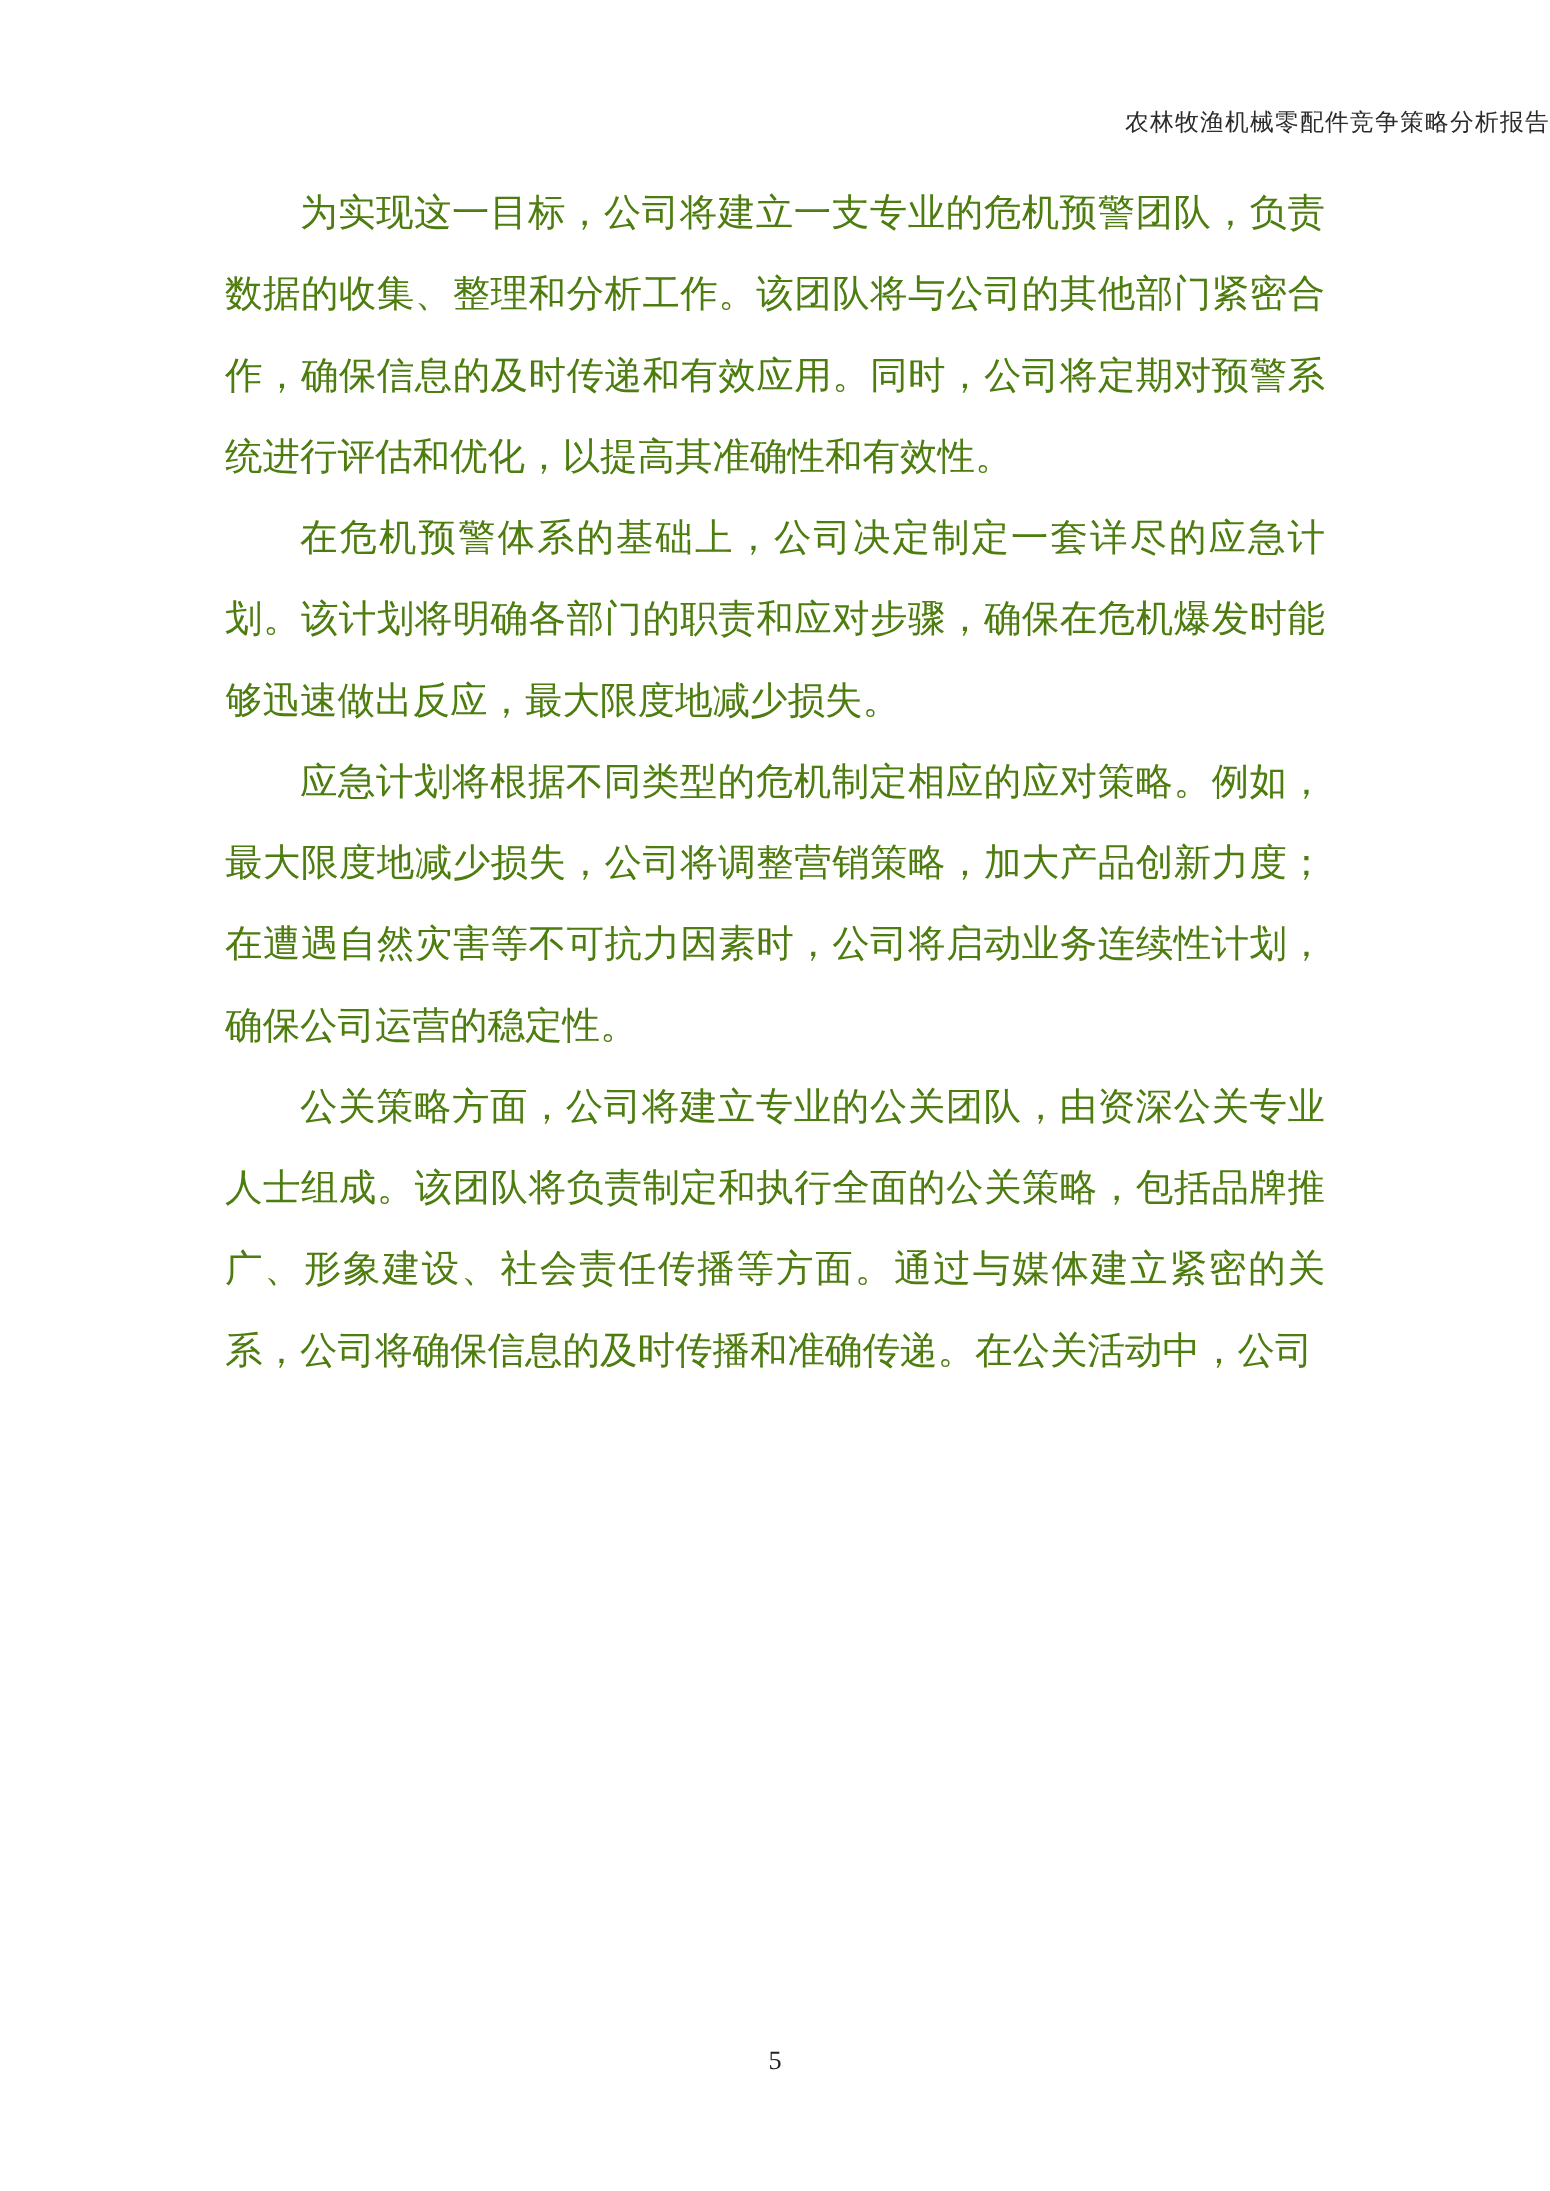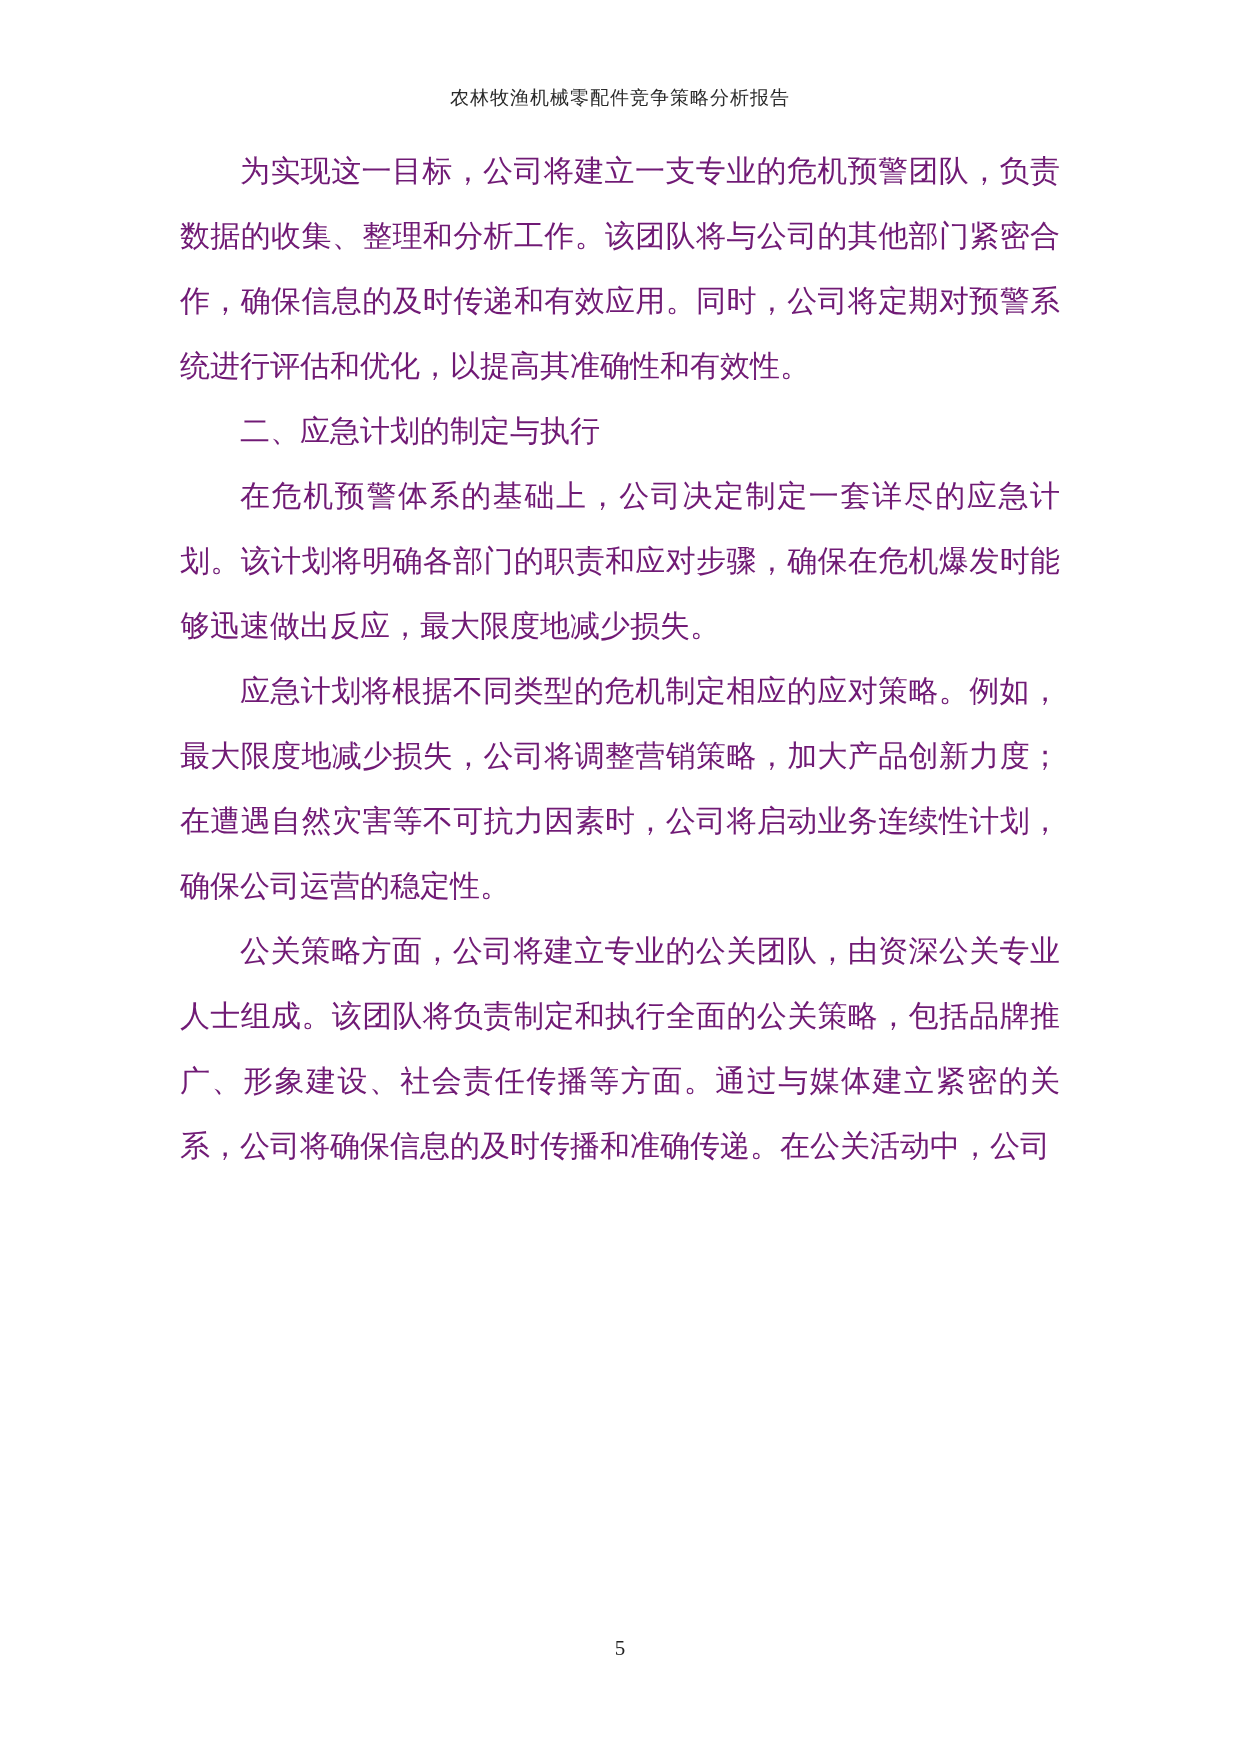--- a/index.html
+++ b/index.html
@@ -14,39 +14,39 @@
     background: #ffffff;
     overflow: hidden;
     font-family: "Liberation Serif", "DejaVu Serif", serif;
     color: #1f1f1f;
   }
   .doc-header {
     position: absolute;
     top: 85px;
     left: 0;
     width: 100%;
-    text-align: center;
+    text-align: right;
     font-size: 19px;
     letter-spacing: 1px;
     color: #2b2b2b;
     white-space: nowrap;
   }
   .doc-content {
     position: absolute;
     left: 180px;
     top: 138px;
     width: 880px;
   }
   .body-para {
     margin: 0;
     font-size: 30px;
     line-height: 65px;
     text-align: justify;
     text-indent: 2em;
-    color: #701a75;
+    color: #4d7c0f;
     font-weight: 400;
   }
   .section-heading {
     margin: 34px 0 30px 0;
     font-size: 30px;
     line-height: 65px;
     text-indent: 2em;
     color: #111111;
     font-weight: 700;
   }
@@ -62,21 +62,20 @@
 </style>
 </head>
 <body>
 
 <div class="page">
 
   <div class="doc-header">农林牧渔机械零配件竞争策略分析报告</div>
 
   <div class="doc-content">
     <p class="body-para">为实现这一目标，公司将建立一支专业的危机预警团队，负责数据的收集、整理和分析工作。该团队将与公司的其他部门紧密合作，确保信息的及时传递和有效应用。同时，公司将定期对预警系统进行评估和优化，以提高其准确性和有效性。</p>
-    <p class="body-para">二、应急计划的制定与执行</p>
     <p class="body-para">在危机预警体系的基础上，公司决定制定一套详尽的应急计划。该计划将明确各部门的职责和应对步骤，确保在危机爆发时能够迅速做出反应，最大限度地减少损失。</p>
     <p class="body-para">应急计划将根据不同类型的危机制定相应的应对策略。例如，最大限度地减少损失，公司将调整营销策略，加大产品创新力度；在遭遇自然灾害等不可抗力因素时，公司将启动业务连续性计划，确保公司运营的稳定性。</p>
     <p class="body-para">公关策略方面，公司将建立专业的公关团队，由资深公关专业人士组成。该团队将负责制定和执行全面的公关策略，包括品牌推广、形象建设、社会责任传播等方面。通过与媒体建立紧密的关系，公司将确保信息的及时传播和准确传递。在公关活动中，公司</p>
   </div>
 
   <div class="page-footer">5</div>
 
 </div>
 
 </body></html>

